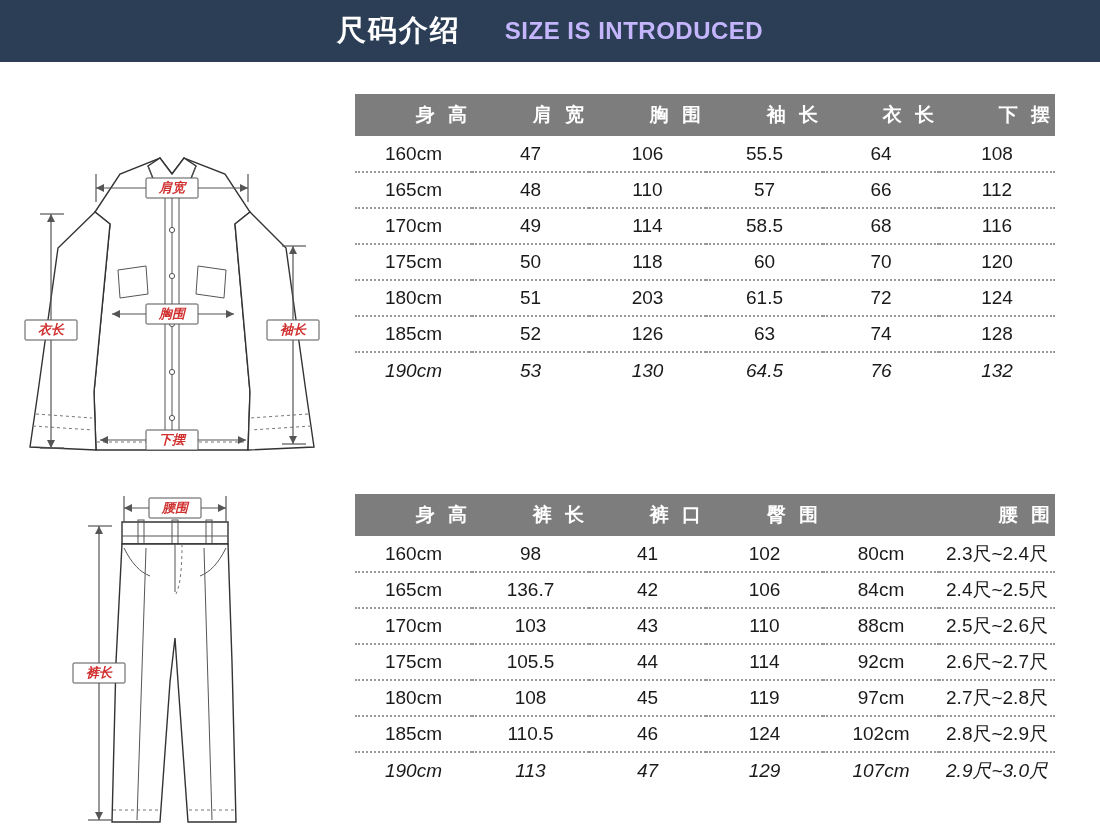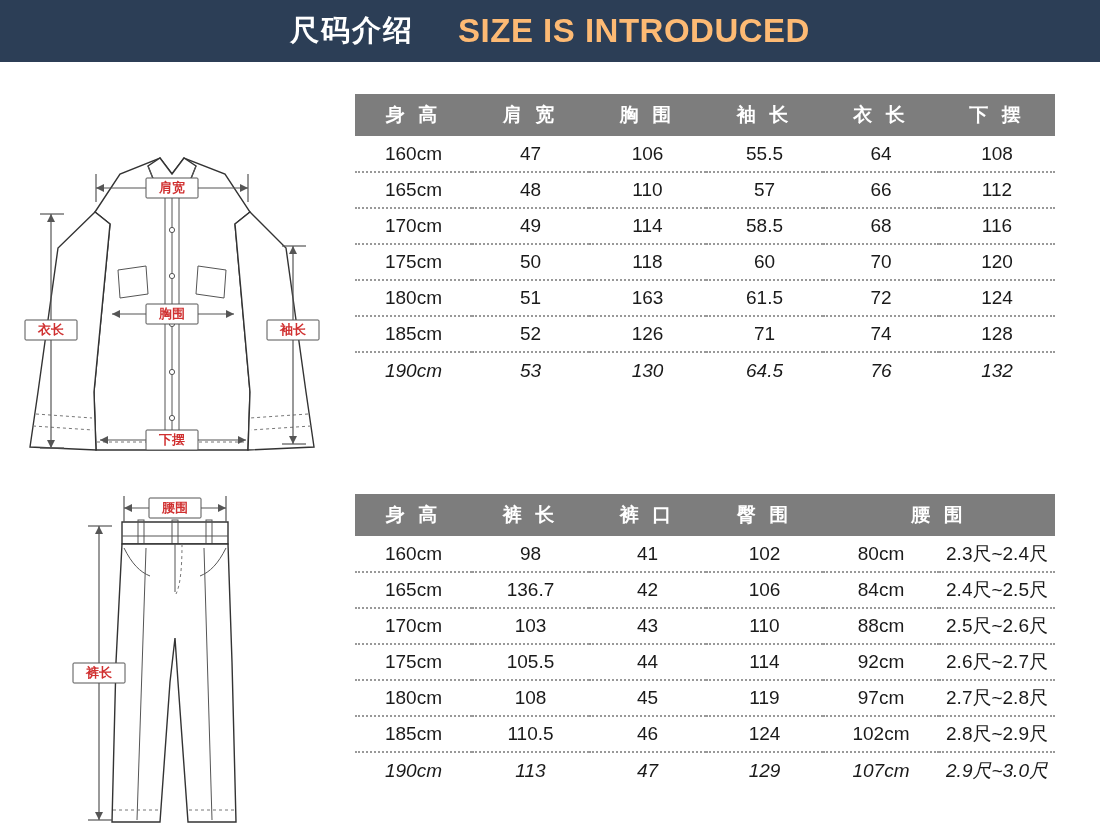--- a/index.html
+++ b/index.html
@@ -27,57 +27,58 @@
     justify-content: center;
     gap: 44px;
   }
   .header .cn {
     color: #ffffff;
     font-size: 29px;
     font-weight: bold;
     letter-spacing: 2px;
   }
   .header .en {
-    color: #fdba74;
-    font-size: 33px;
+    color: #c4b5fd;
+    font-size: 24px;
     font-weight: bold;
     letter-spacing: 0.5px;
   }
 
   
   .section {
     position: absolute;
     display: flex;
   }
   #top-section { top: 62px; left: 0; width: 1100px; height: 390px; }
   #bottom-section { top: 452px; left: 0; width: 1100px; height: 385px; }
 
   .figure-col {
     width: 345px;
     position: relative;
+    font-style: italic;
   }
   .table-col {
     width: 755px;
     position: relative;
   }
 
   
   table.size-table {
     border-collapse: collapse;
     width: 700px;
     table-layout: fixed;
   }
   table.size-table thead th {
     background: #7d7d7d;
     color: #ffffff;
     font-size: 19px;
     font-weight: bold;
     height: 42px;
     letter-spacing: 4px;
-    text-align: center;
+    text-align: right;
     border: none;
   }
   table.size-table tbody td {
     height: 36px;
     text-align: center;
     font-size: 19px;
     color: #1a1a1a;
     border-bottom: 2px dotted #999999;
     background: #ffffff;
   }
@@ -228,30 +229,30 @@
                 <td>175cm</td>
                 <td>50</td>
                 <td>118</td>
                 <td>60</td>
                 <td>70</td>
                 <td>120</td>
               </tr>
               <tr>
                 <td>180cm</td>
                 <td>51</td>
-                <td>163</td>
+                <td>203</td>
                 <td>61.5</td>
                 <td>72</td>
                 <td>124</td>
               </tr>
               <tr>
                 <td>185cm</td>
                 <td>52</td>
                 <td>126</td>
-                <td>71</td>
+                <td>63</td>
                 <td>74</td>
                 <td>128</td>
               </tr>
               <tr>
                 <td>190cm</td>
                 <td>53</td>
                 <td>130</td>
                 <td>64.5</td>
                 <td>76</td>
                 <td>132</td>

